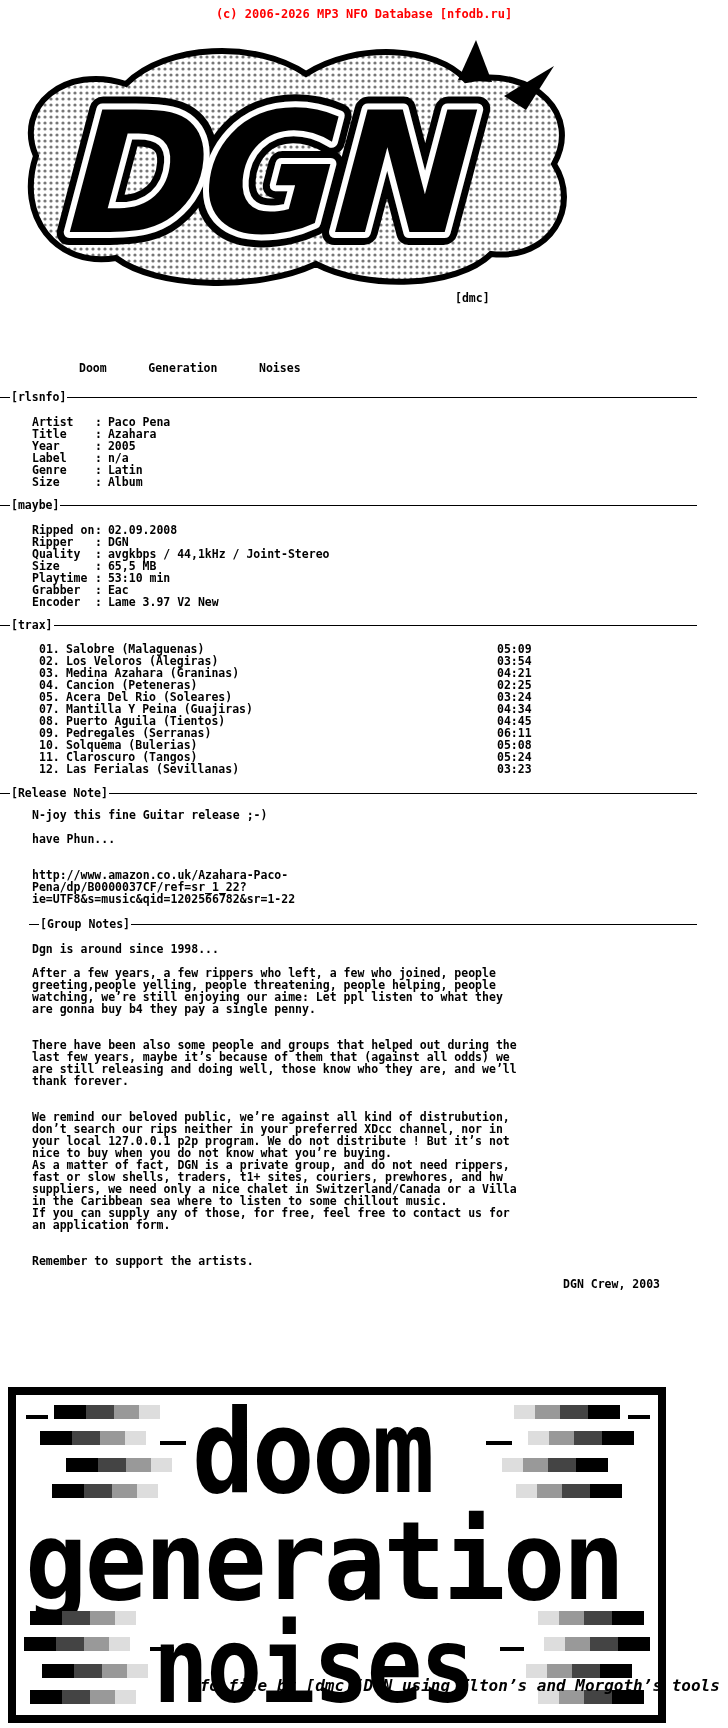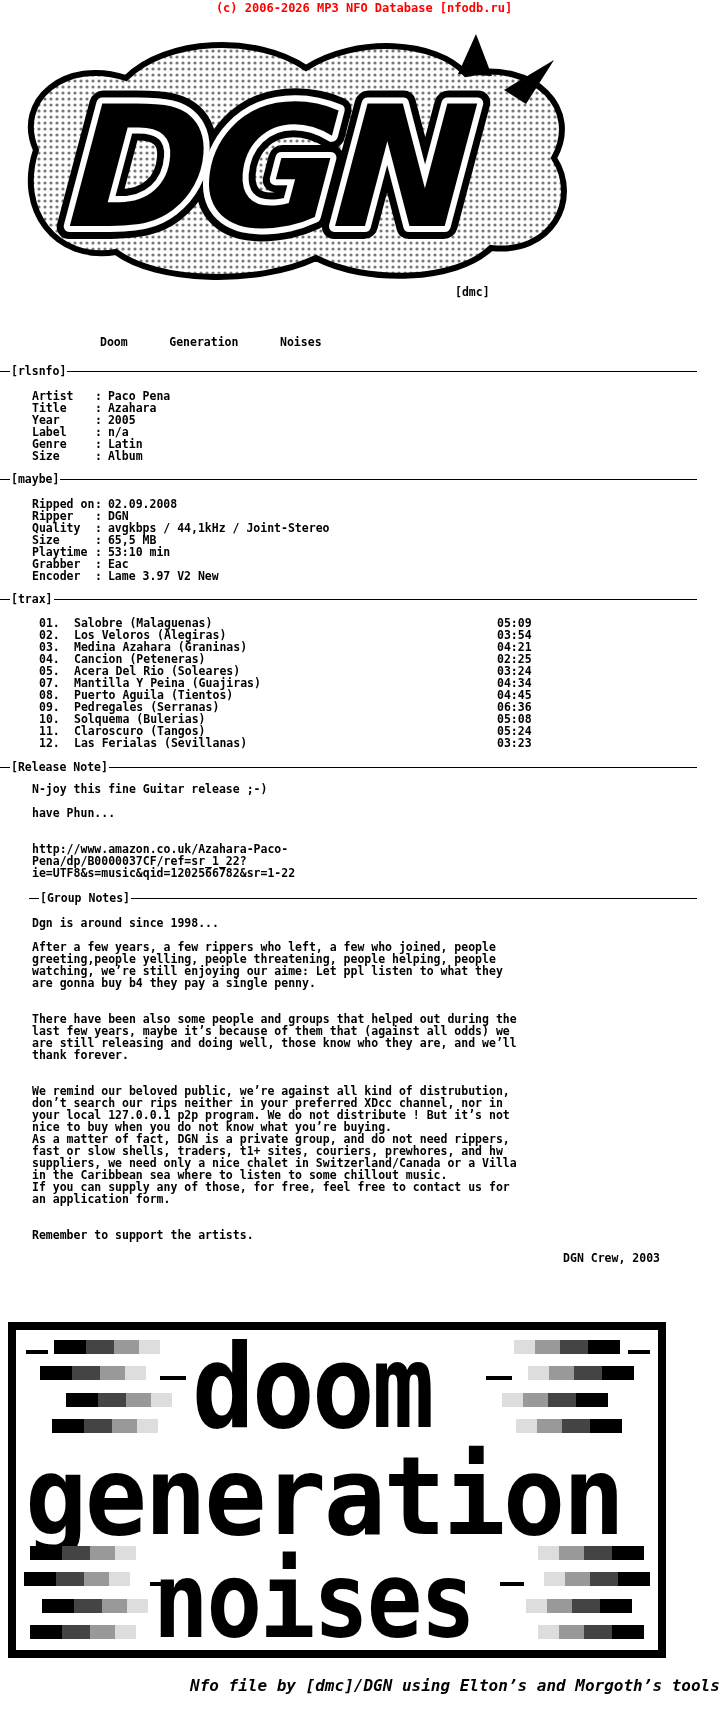--- a/index.html
+++ b/index.html
@@ -1,46 +1,46 @@
 <!DOCTYPE html>
 <html><head>
 <meta charset="utf-8">
 <style>
   html,body{margin:0;padding:0;background:#fff;}
   body{
     width:728px;height:1728px;position:relative;overflow:hidden;
     color:#000;font-family:"DejaVu Sans Mono",monospace;
     font-size:11.5px;line-height:12px;font-weight:bold;
   }
-  .copyright{padding-top:2px;height:12px;text-align:center;color:#f00;font-size:12px;white-space:pre;}
+  .copyright{padding-top:8px;height:12px;text-align:center;color:#f00;font-size:12px;white-space:pre;}
   .logo-wrap{margin:16px 0 0 6px;width:580px;height:256px;}
   .dmc{padding-left:455px;height:12px;}
-  .group-title{margin-top:38px;white-space:pre;padding-left:100px;height:12px;}
+  .group-title{margin-top:58px;white-space:pre;padding-left:79px;height:12px;}
   .sec{display:flex;align-items:center;height:12px;}
   .sec::before{content:"";width:10px;height:1px;background:#000;flex:0 0 auto;}
   .sec .lbl{white-space:pre;padding:0 1px;}
   .sec::after{content:"";flex:1;height:1px;background:#000;margin-right:31px;}
   .mt-sec1{margin-top:17px;}
   .mt-sec{margin-top:11px;}
   .mt-sec4{margin-top:12px;}
   .mt-sec5{margin-top:13px;margin-left:29px;}
   .kv-list{margin-top:13px;}
   .kv{padding-left:32px;height:12px;white-space:pre;}
   .kv .k{display:inline-block;width:63px;}
   .kv .v{margin-left:6px;}
   .track-list{margin-top:12px;}
   .track{position:relative;padding-left:39px;height:12px;white-space:pre;}
-  .track .t-num{display:inline-block;width:35px;}
+  .track .t-num{display:inline-block;width:27px;}
   .track .t-time{position:absolute;left:497px;top:0;}
   .blk{padding-left:32px;white-space:pre;}
   .blk-release{margin-top:10px;}
   .blk-group{margin-top:13px;}
   .crew{margin-top:11px;text-align:right;padding-right:68px;height:12px;}
   
-  .banner{position:absolute;top:1322px;left:8px;width:642px;height:320px;border:8px solid #000;background:#fff;}
+  .banner{position:absolute;top:1387px;left:8px;width:642px;height:320px;border:8px solid #000;background:#fff;}
   .ban-word{position:absolute;line-height:1;font-weight:bold;font-family:"DejaVu Sans Mono",monospace;transform-origin:top left;color:#000;letter-spacing:-2px;}
   .ban-doom{font-size:80px;left:176px;top:0;transform:scale(1.3,1.45);}
   .ban-generation{font-size:84px;left:9px;top:112px;transform:scale(1.23,1.3);}
   .ban-noises{font-size:84px;left:137px;top:218px;transform:scale(1.1,1.25);}
   .bar{position:absolute;height:14px;width:115px;}
   .bar-l{background:linear-gradient(to right,#000 0 28%,#444 28% 52%,#999 52% 74%,#ddd 74% 92%,#fff 92% 100%);}
   .bar-r{background:linear-gradient(to left,#000 0 28%,#444 28% 52%,#999 52% 74%,#ddd 74% 92%,#fff 92% 100%);}
   .rule{position:absolute;height:4px;background:#000;}
   .footer{position:absolute;top:1680px;left:0;width:728px;padding-left:190px;box-sizing:border-box;font-size:16px;white-space:pre;font-style:italic;}
 </style>
@@ -101,21 +101,21 @@
   <span class="lbl">[trax]</span>
 </div>
 <div class="track-list">
     <div class="track"><span class="t-num">01.</span><span class="t-title">Salobre (Malaguenas)</span><span class="t-time">05:09</span></div>
     <div class="track"><span class="t-num">02.</span><span class="t-title">Los Veloros (Alegiras)</span><span class="t-time">03:54</span></div>
     <div class="track"><span class="t-num">03.</span><span class="t-title">Medina Azahara (Graninas)</span><span class="t-time">04:21</span></div>
     <div class="track"><span class="t-num">04.</span><span class="t-title">Cancion (Peteneras)</span><span class="t-time">02:25</span></div>
     <div class="track"><span class="t-num">05.</span><span class="t-title">Acera Del Rio (Soleares)</span><span class="t-time">03:24</span></div>
     <div class="track"><span class="t-num">07.</span><span class="t-title">Mantilla Y Peina (Guajiras)</span><span class="t-time">04:34</span></div>
     <div class="track"><span class="t-num">08.</span><span class="t-title">Puerto Aguila (Tientos)</span><span class="t-time">04:45</span></div>
-    <div class="track"><span class="t-num">09.</span><span class="t-title">Pedregales (Serranas)</span><span class="t-time">06:36</span></div>
+    <div class="track"><span class="t-num">09.</span><span class="t-title">Pedregales (Serranas)</span><span class="t-time">06:11</span></div>
     <div class="track"><span class="t-num">10.</span><span class="t-title">Solquema (Bulerias)</span><span class="t-time">05:08</span></div>
     <div class="track"><span class="t-num">11.</span><span class="t-title">Claroscuro (Tangos)</span><span class="t-time">05:24</span></div>
     <div class="track"><span class="t-num">12.</span><span class="t-title">Las Ferialas (Sevillanas)</span><span class="t-time">03:23</span></div>
   </div>
 
 <div class="sec mt-sec4">
   <span class="lbl">[Release Note]</span>
 </div>
 <div class="blk blk-release">N-joy this fine Guitar release ;-)
 

